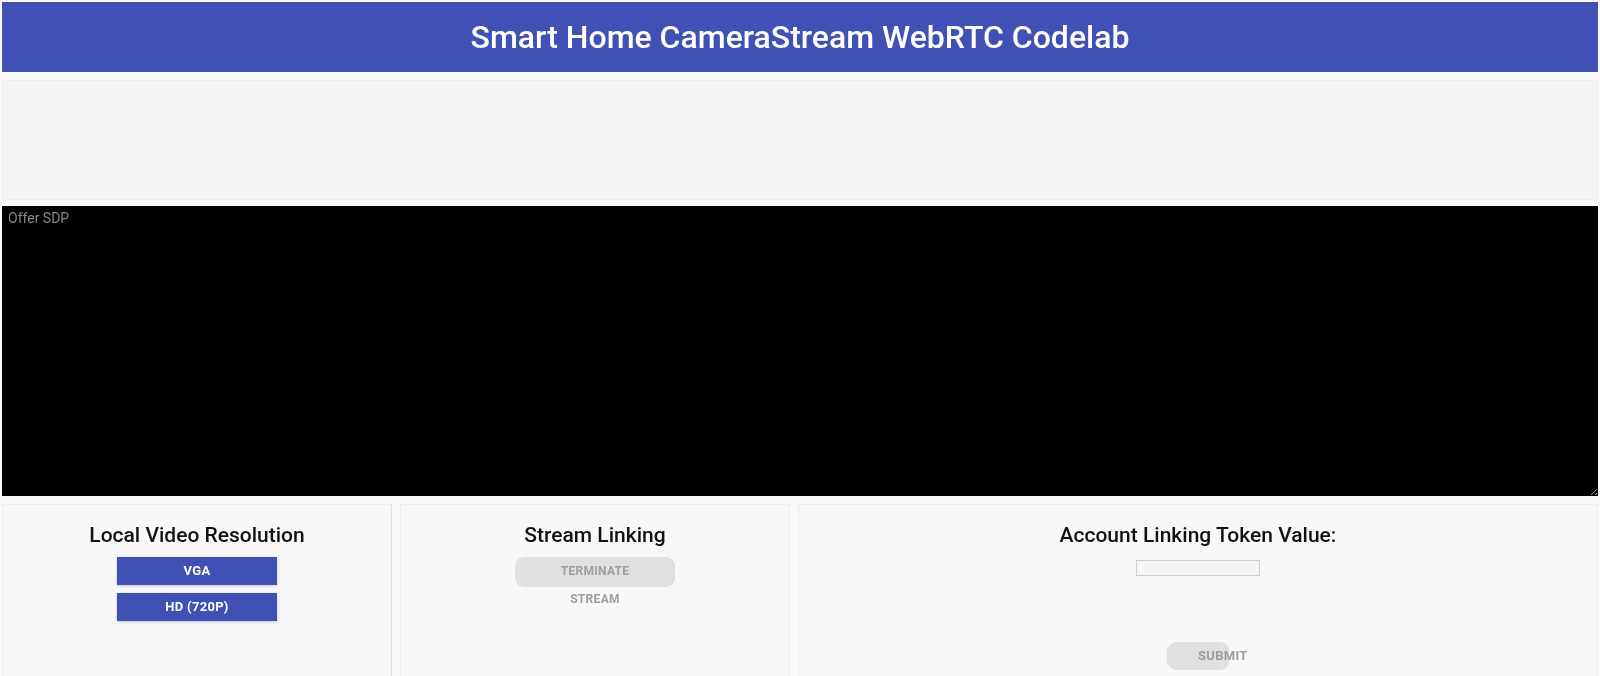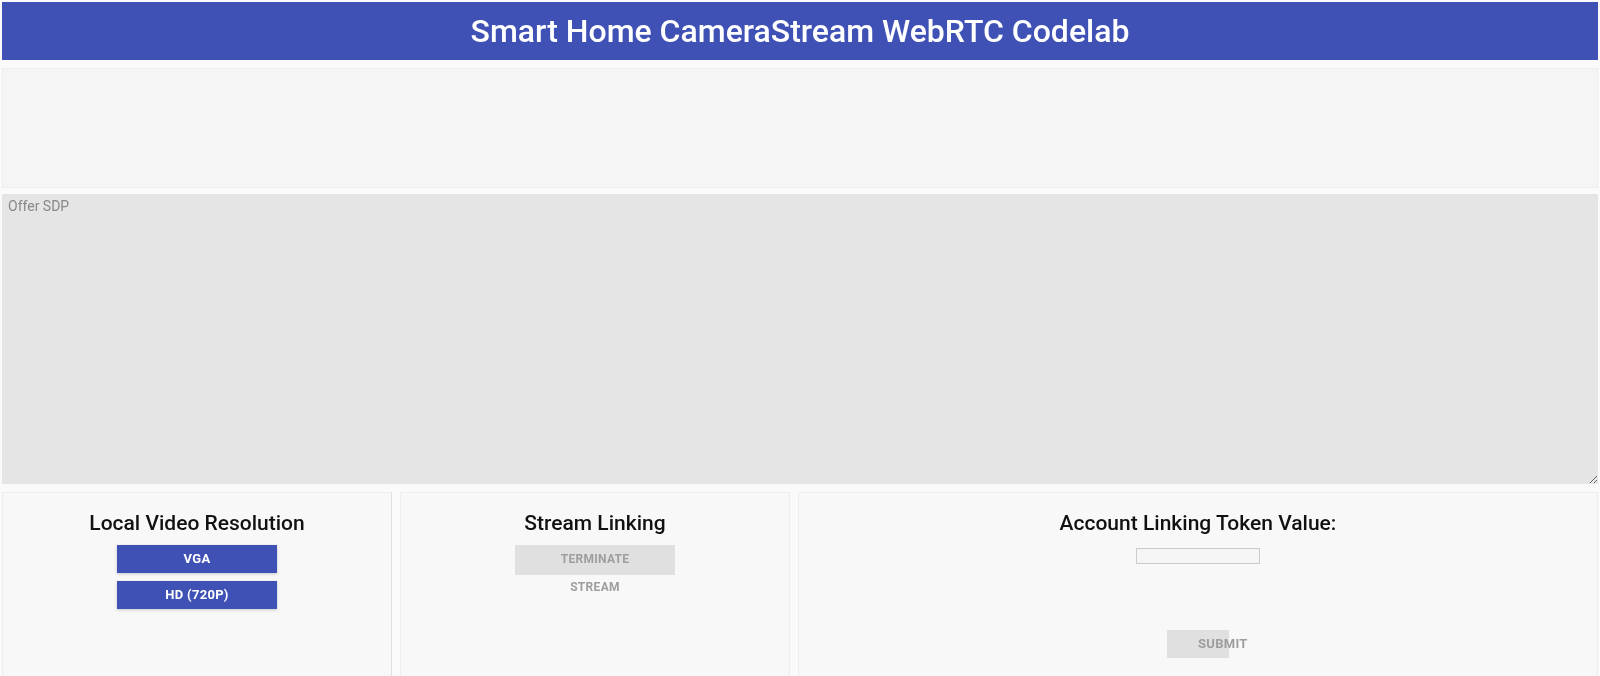--- a/index.html
+++ b/index.html
@@ -11,41 +11,41 @@
       font-family: 'Roboto', 'Helvetica Neue', Arial, sans-serif;
       background: #fafafa;
       width: 1600px;
       height: 676px;
       overflow: hidden;
     }
     .header {
       background: #3f51b5;
       color: #fff;
       text-align: center;
-      padding: 10px 0;
+      padding: 16px 0;
       font-size: 32px;
       font-weight: 500;
       margin: 2px;
     }
     .video-area {
       background: #f5f5f5;
       margin: 8px 2px 0 2px;
       height: 120px;
       border: 1px solid #eee;
     }
     .sdp-row {
       display: flex;
       gap: 10px;
       margin: 6px 2px 0 2px;
     }
     .sdp-textarea {
       flex: 1;
       height: 290px;
       border: none;
-      background: #e5e5e5;
+      background: #000000;
       padding: 4px 6px;
       font-family: inherit;
       font-size: 14px;
       color: #777;
       resize: both;
       outline: none;
     }
     .sdp-textarea::placeholder {
       color: #888;
     }
@@ -98,20 +98,21 @@
     .btn-primary {
       background: #3f51b5;
       color: #fff;
       width: 160px;
     }
     .btn-disabled {
       background: #e0e0e0;
       color: #9e9e9e;
       cursor: default;
       box-shadow: none;
+      border-radius: 9px;
     }
     .btn-terminate {
       width: 160px;
       height: 30px;
       font-size: 12px;
     }
     .token-input {
       width: 124px;
       height: 16px;
       border: 1px solid #ccc;

